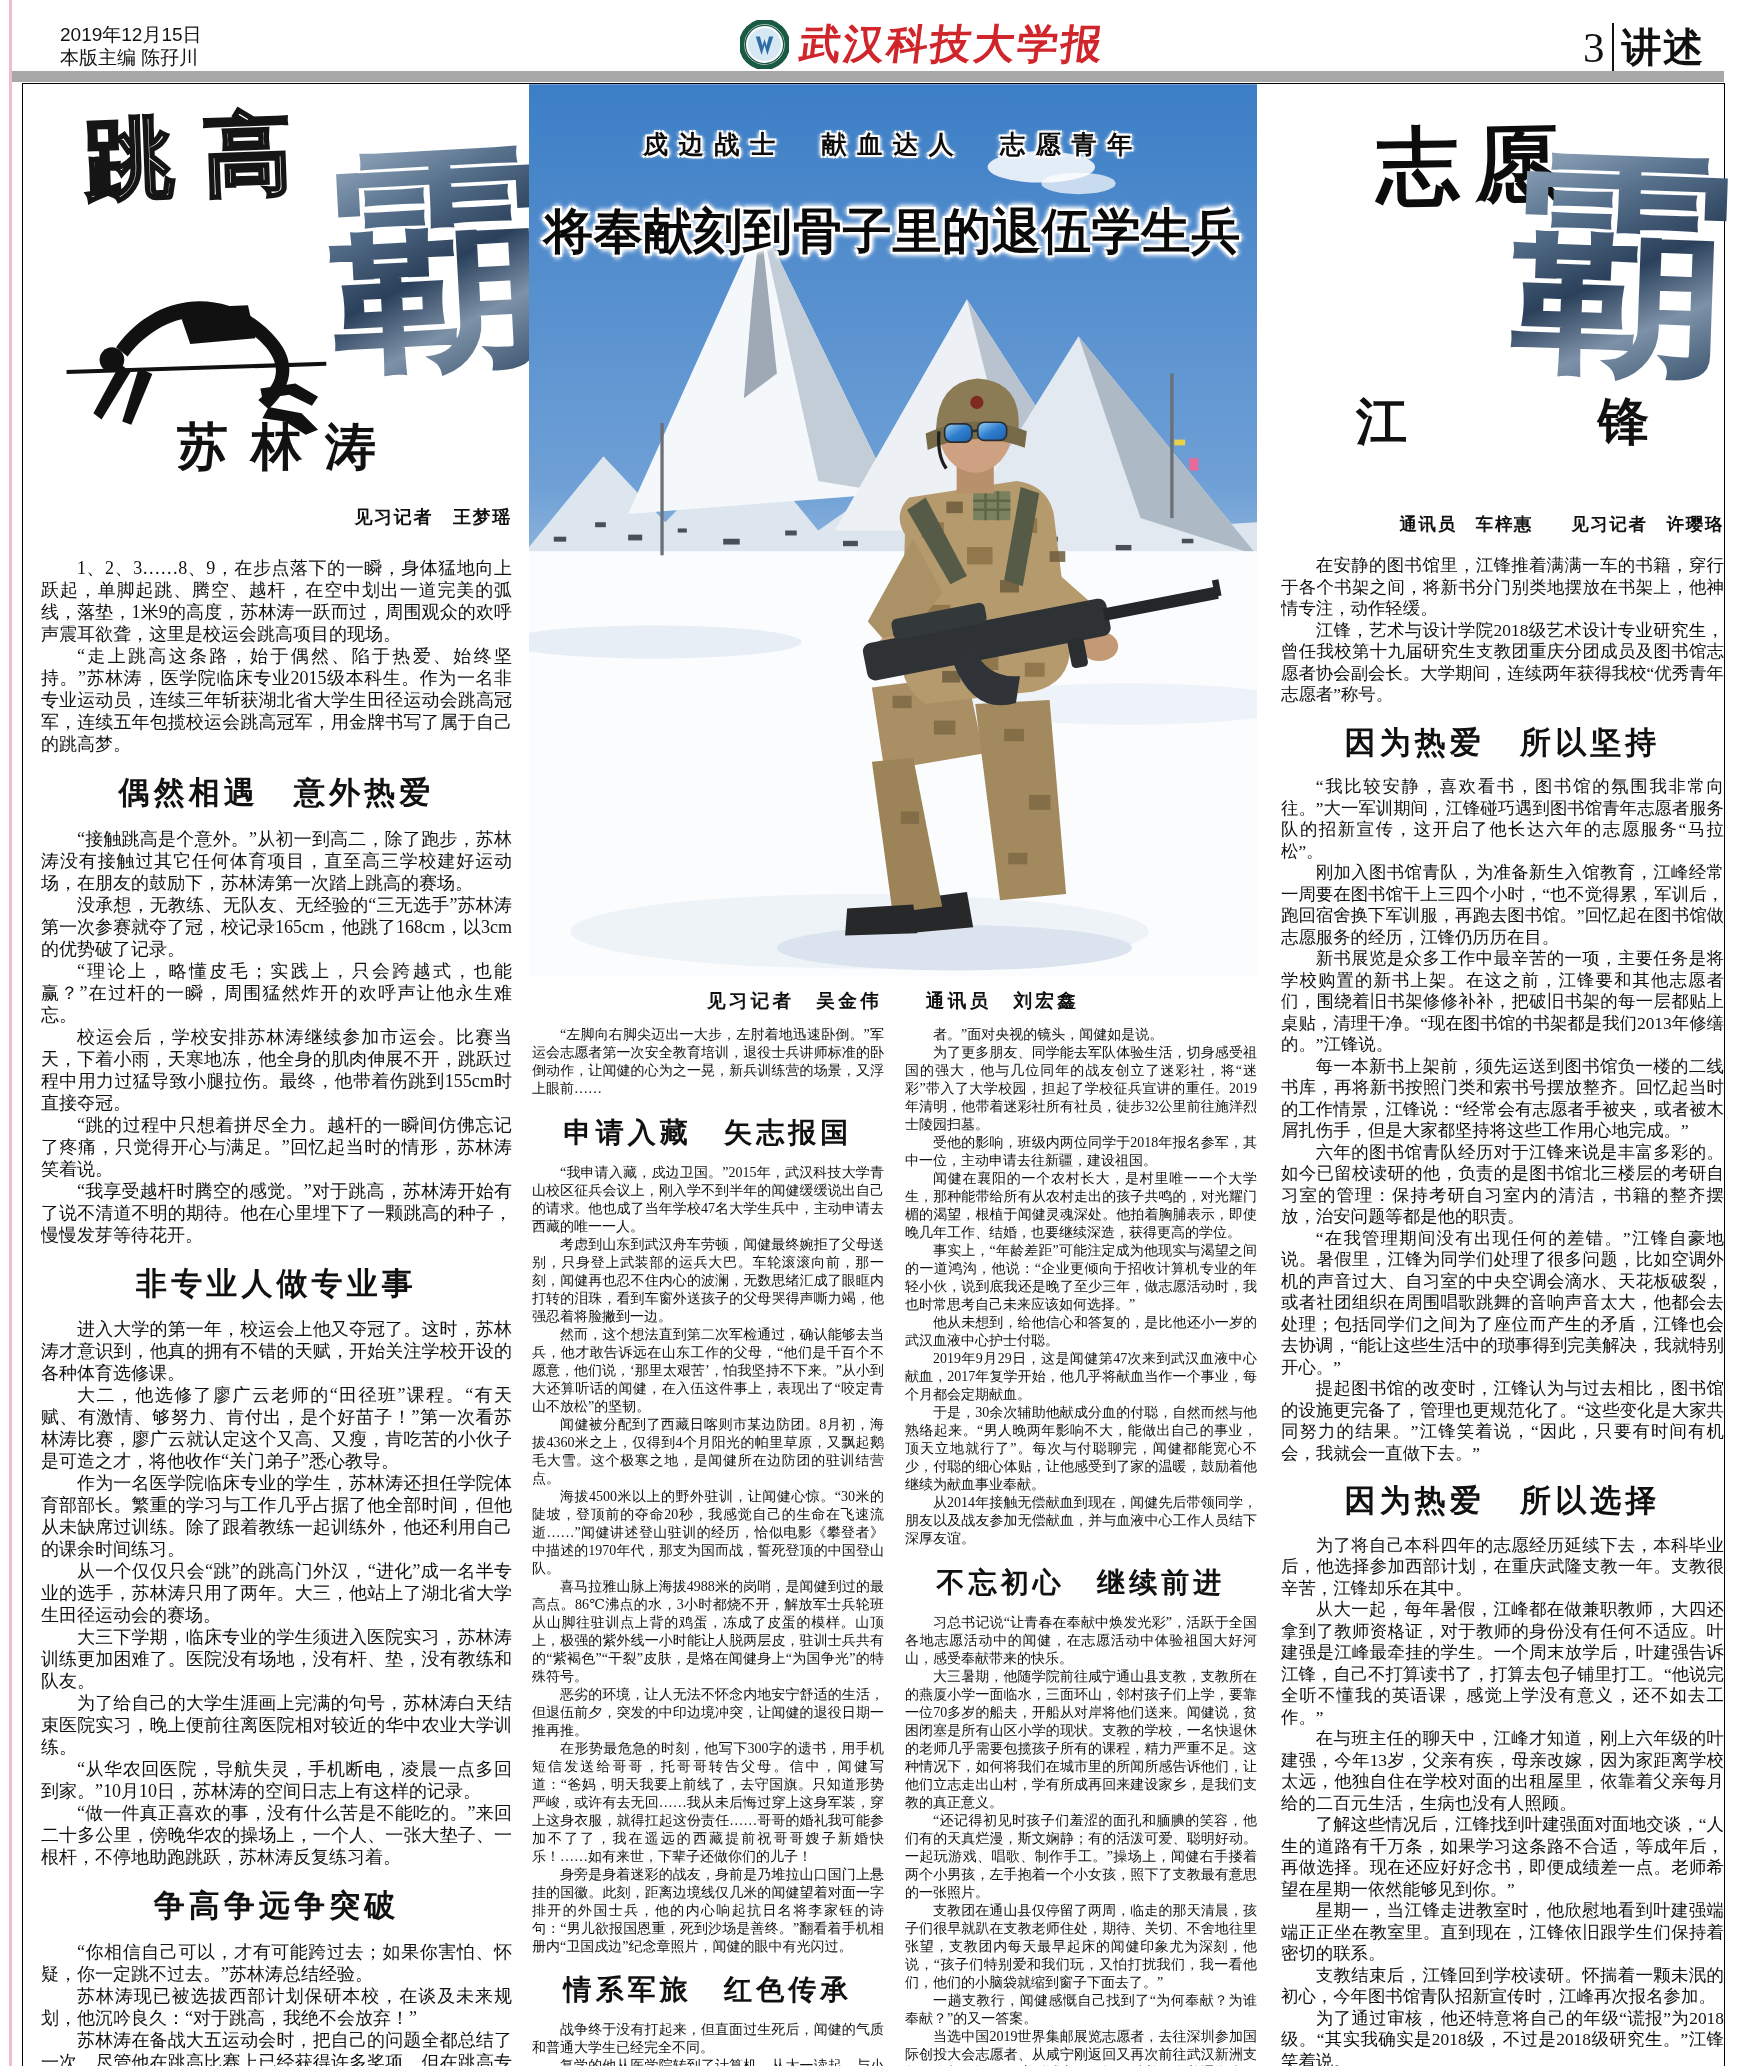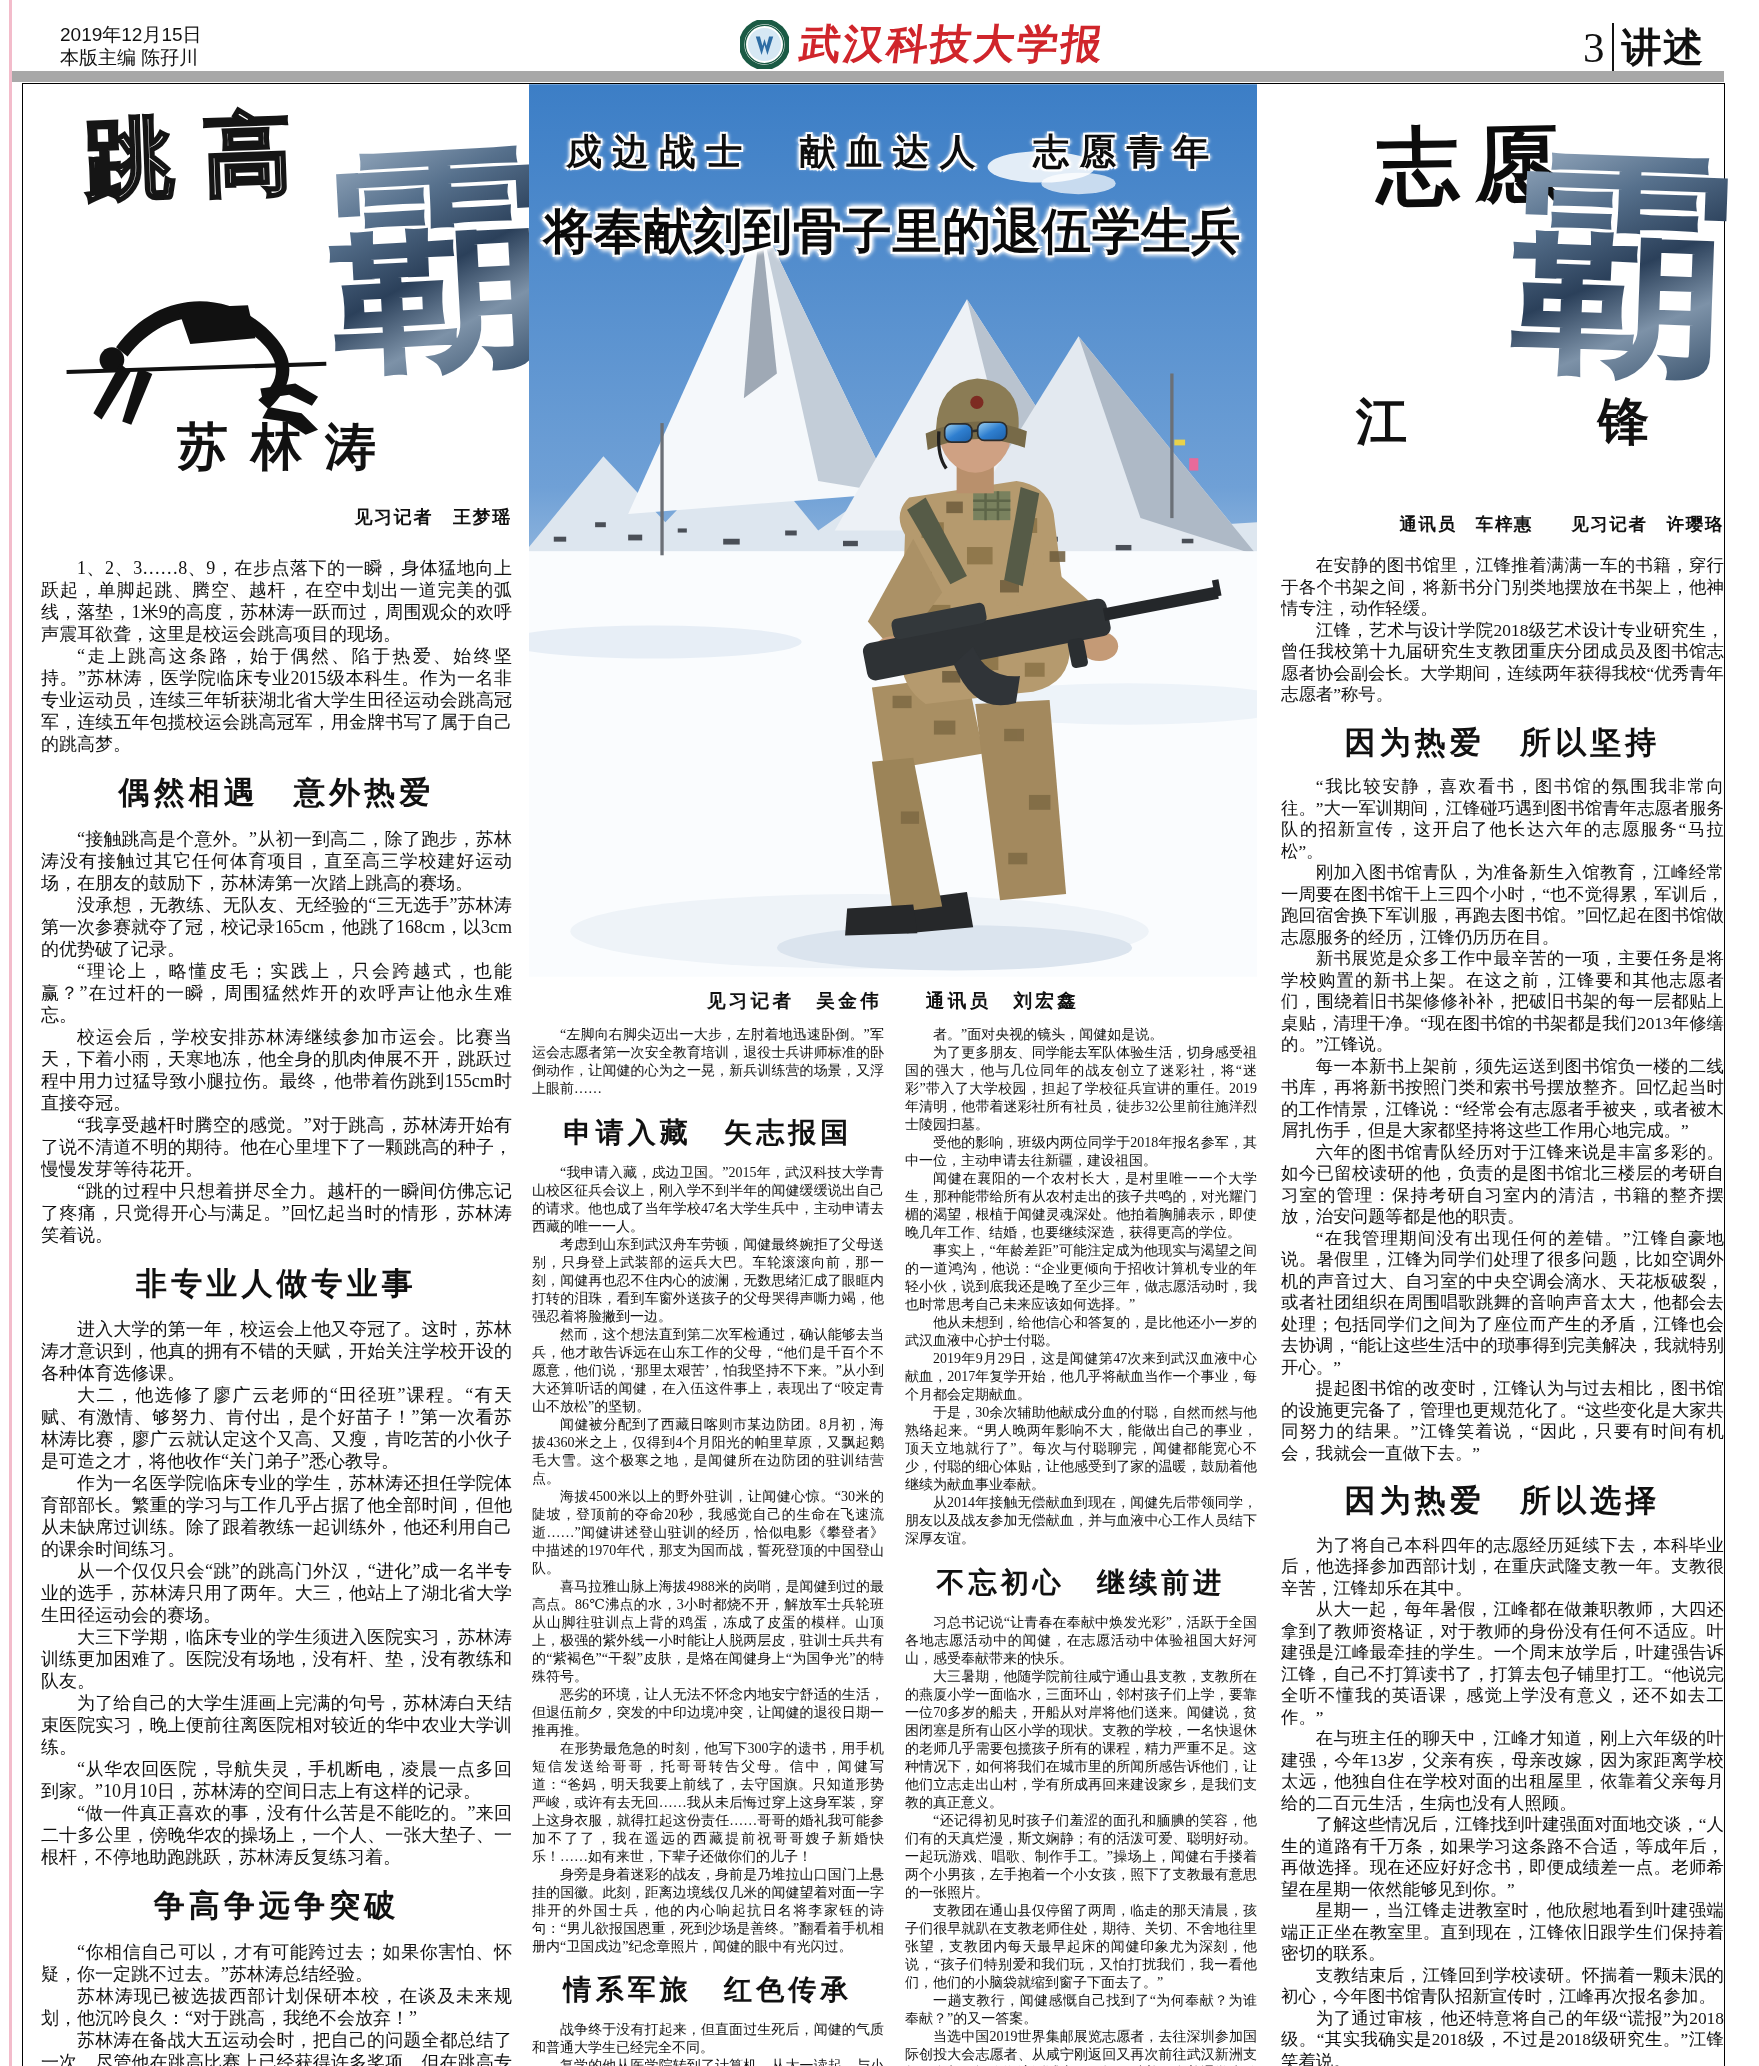--- a/index.html
+++ b/index.html
@@ -48,21 +48,21 @@
     background:linear-gradient(155deg,#9db0c4 0%,#56708c 28%,#2b405a 52%,#7d92a8 72%,#324b66 100%);
     -webkit-background-clip:text;background-clip:text;color:transparent;}
   .ink-big-left{left:321px;top:147px;font-size:231px;line-height:231px;transform:rotate(-3deg);}
   .ink-big-right{left:1504px;top:152px;font-size:231px;line-height:231px;transform:rotate(2deg);}
   .tiaogao{left:85px;top:108px;font-size:89px;line-height:99px;}
   .zhiyuan{left:1376px;top:121px;font-size:83px;line-height:91px;}
   .artist-name{width:471px;text-align:center;font-size:51px;font-weight:bold;letter-spacing:23px;text-indent:23px;}
   .byline{width:471px;text-align:right;font-size:18px;letter-spacing:1.7px;font-weight:bold;}
   
   .feat-photo{left:529px;top:84px;width:728px;height:893px;overflow:hidden;}
-  .kicker{left:529px;top:128px;width:728px;text-align:center;font-size:36px;font-weight:bold;
+  .kicker{left:529px;top:128px;width:728px;text-align:center;font-size:25px;font-weight:bold;
     font-family:"Liberation Sans","DejaVu Sans",sans-serif;letter-spacing:10.7px;color:#0d0d0d;
     text-shadow:0 0 4.1px #fff,1.7px 1.7px 0 #fff,-1.7px -1.7px 0 #fff,1.7px -1.7px 0 #fff,-1.7px 1.7px 0 #fff,2.9px 0 3.3px #fff,-2.9px 0 3.3px #fff;}
   .headline{left:531px;top:199px;width:723px;text-align:center;font-size:49px;font-weight:bold;
     letter-spacing:0.8px;color:#0a0a0a;
     text-shadow:0 0 5.8px #fff,2.1px 2.1px 0 #fff,-2.1px -2.1px 0 #fff,2.1px -2.1px 0 #fff,-2.1px 2.1px 0 #fff,3.7px 0 4.1px #fff,-3.7px 0 4.1px #fff,0 3.7px 4.1px #fff,0 -3.7px 4.1px #fff;}
   .photo-credit{left:529px;top:988px;width:728px;text-align:center;font-size:18.6px;font-weight:bold;
     font-family:"Liberation Sans","DejaVu Sans",sans-serif;letter-spacing:3.3px;}
 </style>
 </head>
 <body>
@@ -112,22 +112,22 @@
 <div class="abs byline" style="left:41px;top:505px;">见习记者　王梦瑶</div>
 
 <div class="abs col-body left-body">
     <div class="para">1、2、3……8、9，在步点落下的一瞬，身体猛地向上跃起，单脚起跳、腾空、越杆，在空中划出一道完美的弧线，落垫，1米9的高度，苏林涛一跃而过，周围观众的欢呼声震耳欲聋，这里是校运会跳高项目的现场。</div>
     <div class="para">“走上跳高这条路，始于偶然、陷于热爱、始终坚持。”苏林涛，医学院临床专业2015级本科生。作为一名非专业运动员，连续三年斩获湖北省大学生田径运动会跳高冠军，连续五年包揽校运会跳高冠军，用金牌书写了属于自己的跳高梦。</div>
     <div class="sec-head">偶然相遇　意外热爱</div>
     <div class="para">“接触跳高是个意外。”从初一到高二，除了跑步，苏林涛没有接触过其它任何体育项目，直至高三学校建好运动场，在朋友的鼓励下，苏林涛第一次踏上跳高的赛场。</div>
     <div class="para">没承想，无教练、无队友、无经验的“三无选手”苏林涛第一次参赛就夺了冠，校记录165cm，他跳了168cm，以3cm的优势破了记录。</div>
     <div class="para">“理论上，略懂皮毛；实践上，只会跨越式，也能赢？”在过杆的一瞬，周围猛然炸开的欢呼声让他永生难忘。</div>
     <div class="para">校运会后，学校安排苏林涛继续参加市运会。比赛当天，下着小雨，天寒地冻，他全身的肌肉伸展不开，跳跃过程中用力过猛导致小腿拉伤。最终，他带着伤跳到155cm时直接夺冠。</div>
+    <div class="para">“跳的过程中只想着拼尽全力。越杆的一瞬间仿佛忘记了疼痛，只觉得开心与满足。”回忆起当时的情形，苏林涛笑着说。</div>
     <div class="para">“我享受越杆时腾空的感觉。”对于跳高，苏林涛开始有了说不清道不明的期待。他在心里埋下了一颗跳高的种子，慢慢发芽等待花开。</div>
-    <div class="para">“跳的过程中只想着拼尽全力。越杆的一瞬间仿佛忘记了疼痛，只觉得开心与满足。”回忆起当时的情形，苏林涛笑着说。</div>
     <div class="sec-head">非专业人做专业事</div>
     <div class="para">进入大学的第一年，校运会上他又夺冠了。这时，苏林涛才意识到，他真的拥有不错的天赋，开始关注学校开设的各种体育选修课。</div>
     <div class="para">大二，他选修了廖广云老师的“田径班”课程。“有天赋、有激情、够努力、肯付出，是个好苗子！”第一次看苏林涛比赛，廖广云就认定这个又高、又瘦，肯吃苦的小伙子是可造之才，将他收作“关门弟子”悉心教导。</div>
     <div class="para">作为一名医学院临床专业的学生，苏林涛还担任学院体育部部长。繁重的学习与工作几乎占据了他全部时间，但他从未缺席过训练。除了跟着教练一起训练外，他还利用自己的课余时间练习。</div>
     <div class="para">从一个仅仅只会“跳”的跳高门外汉，“进化”成一名半专业的选手，苏林涛只用了两年。大三，他站上了湖北省大学生田径运动会的赛场。</div>
     <div class="para">大三下学期，临床专业的学生须进入医院实习，苏林涛训练更加困难了。医院没有场地，没有杆、垫，没有教练和队友。</div>
     <div class="para">为了给自己的大学生涯画上完满的句号，苏林涛白天结束医院实习，晚上便前往离医院相对较近的华中农业大学训练。</div>
     <div class="para">“从华农回医院，导航失灵，手机断电，凌晨一点多回到家。”10月10日，苏林涛的空间日志上有这样的记录。</div>
     <div class="para">“做一件真正喜欢的事，没有什么苦是不能吃的。”来回二十多公里，傍晚华农的操场上，一个人、一张大垫子、一根杆，不停地助跑跳跃，苏林涛反复练习着。</div>
     <div class="sec-head">争高争远争突破</div>

